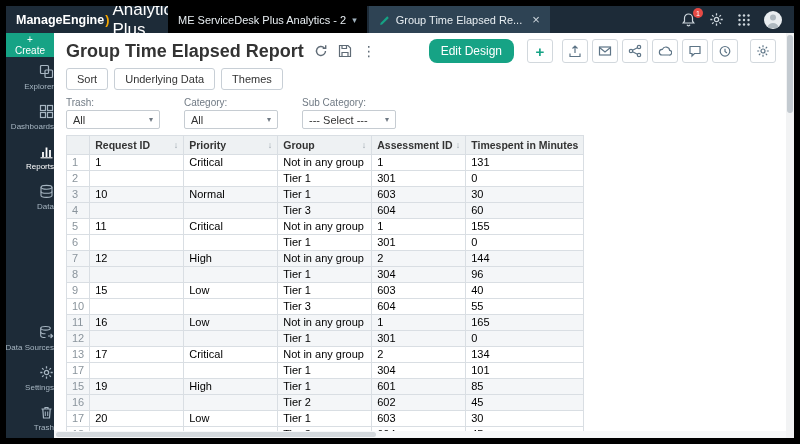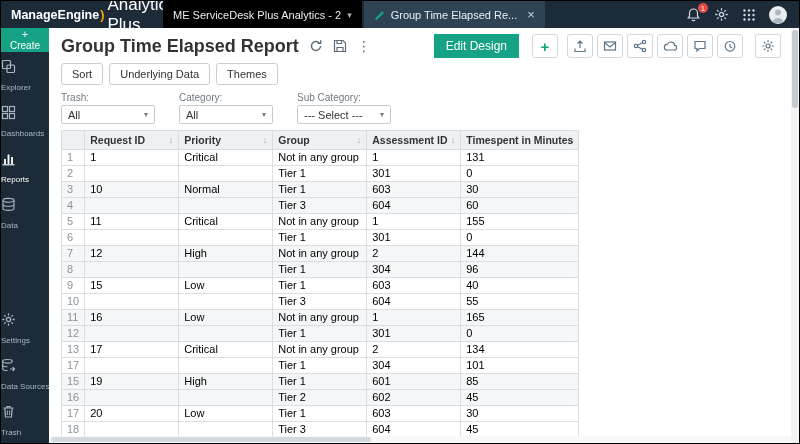--- a/index.html
+++ b/index.html
@@ -3,21 +3,21 @@
 <meta charset="utf-8">
 <style>
   * { box-sizing: border-box; }
   html,body { margin:0; padding:0; }
   body {
     width:800px; height:444px; overflow:hidden;
     font-family:"Liberation Sans", sans-serif;
     background:#fff;
   }
   .window {
-    width:800px; height:444px; border:1px solid #000000;
+    width:800px; height:444px; border:6px solid #000000;
     display:flex; flex-direction:column; overflow:hidden;
   }
 
   
   .topbar {
     height:27px; min-height:27px; background:var(--topbar-bg,#1d2b38);
     display:flex; align-items:stretch; color:#fff;
   }
   .logo { display:flex; align-items:center; padding:0 10px; width:162px; }
   .logo .brand { font-weight:bold; font-size:12.5px; color:#fff; }
@@ -47,38 +47,38 @@
   .app { flex:1; display:flex; min-height:0; }
   .sidebar {
     width:48px; min-width:48px; background:var(--topbar-bg,#1d2b38);
     display:flex; flex-direction:column;
   }
   .create-btn {
     background:var(--accent-teal,#16a385); border:none; color:#fff; font-size:10px;
     height:24px; min-height:24px; cursor:pointer; font-family:inherit; width:100%;
   }
   .side-item {
-    display:flex; flex-direction:column; align-items:flex-start; gap:9px;
+    display:flex; flex-direction:column; align-items:flex-end; gap:3px;
     padding:7px 0 6px; color:#a7b6c2; font-size:8px; cursor:pointer; white-space:nowrap;
   }
   .side-item svg { stroke:#a7b6c2; }
   .side-item.active { color:#ffffff; }
   .side-item.active svg { stroke:#ffffff; }
   .side-spacer { flex:1; }
 
   .main { flex:1; position:relative; background:#fff; min-width:0; overflow:hidden; }
 
   
   .title-row { display:flex; align-items:center; padding:6px 10px 3px 12px; gap:10px; height:33px; }
   .page-title { font-size:18px; font-weight:bold; color:#333; margin:0; white-space:nowrap; }
   .icon-plain { background:none; border:none; padding:0; color:#5f6b76; cursor:pointer; display:flex; align-items:center; }
   .kebab { font-size:14px; color:#5f6b76; line-height:1; }
   .title-actions { margin-left:auto; display:flex; align-items:center; gap:4px; padding-right:8px; }
   .edit-design {
-    background:var(--accent-teal,#16a385); color:#fff; border:none; border-radius:0;
+    background:var(--accent-teal,#16a385); color:#fff; border:none; border-radius:8px;
     font-size:12px; padding:5px 12px; margin-right:9px; cursor:pointer; font-family:inherit; white-space:nowrap;
   }
   .iconbtn {
     width:26px; height:24px; border:1px solid #d2d8dd; background:#fff; border-radius:3px;
     display:flex; align-items:center; justify-content:center; color:#5d7486; cursor:pointer; padding:0;
   }
   .iconbtn.plus { color:var(--accent-teal,#16a385); font-size:15px; font-weight:bold; margin-right:5px; }
   .iconbtn.gear-btn { margin-left:8px; }
   .btn-group { display:flex; gap:4px; }
 
@@ -224,38 +224,38 @@
             <path d="M2 7.4c0 1.1 2.5 1.9 5.5 1.9s5.5-.8 5.5-1.9"></path>
           </svg>
         </span>
         <span>Data</span>
       </div>
 
       <div class="side-spacer"></div>
 
       <div class="side-item">
         <span style="display:flex">
-          <svg width="15" height="15" viewBox="0 0 14 14" fill="none" stroke-width="1.2">
-            <circle cx="7" cy="7" r="2"></circle>
-            <path d="M7 1.2v2M7 10.8v2M1.2 7h2M10.8 7h2M2.9 2.9l1.4 1.4M9.7 9.7l1.4 1.4M11.1 2.9L9.7 4.3M4.3 9.7l-1.4 1.4"></path>
-          </svg>
-        </span>
-        <span>Settings</span>
-      </div>
-
-      <div class="side-item">
-        <span style="display:flex">
           <svg width="15" height="15" viewBox="0 0 15 15" fill="none" stroke-width="1.1">
             <ellipse cx="6.5" cy="3.3" rx="4.8" ry="1.8"></ellipse>
             <path d="M1.7 3.3v7.4c0 1 2.2 1.8 4.8 1.8"></path>
             <path d="M1.7 7c0 1 2.2 1.8 4.8 1.8"></path>
             <path d="M9 11h4.5M11.6 9l2 2-2 2"></path>
           </svg>
         </span>
         <span>Data Sources</span>
+      </div>
+
+      <div class="side-item">
+        <span style="display:flex">
+          <svg width="15" height="15" viewBox="0 0 14 14" fill="none" stroke-width="1.2">
+            <circle cx="7" cy="7" r="2"></circle>
+            <path d="M7 1.2v2M7 10.8v2M1.2 7h2M10.8 7h2M2.9 2.9l1.4 1.4M9.7 9.7l1.4 1.4M11.1 2.9L9.7 4.3M4.3 9.7l-1.4 1.4"></path>
+          </svg>
+        </span>
+        <span>Settings</span>
       </div>
 
       <div class="side-item">
         <span style="display:flex">
           <svg width="15" height="15" viewBox="0 0 15 15" fill="none" stroke-width="1.2">
             <path d="M2.5 4h10M6 4V2.5h3V4M3.8 4l.7 9h6l.7-9"></path>
             <path d="M6.3 6.5v4.5M8.7 6.5v4.5" stroke-width="1"></path>
           </svg>
         </span>
         <span>Trash</span>

